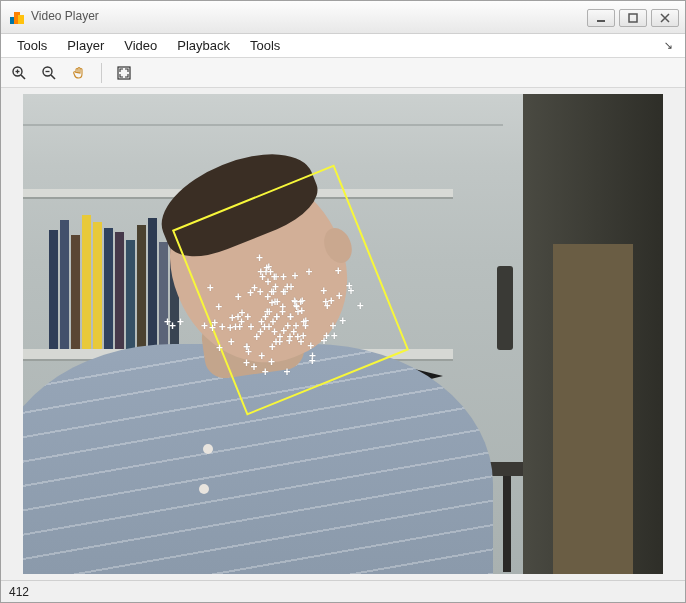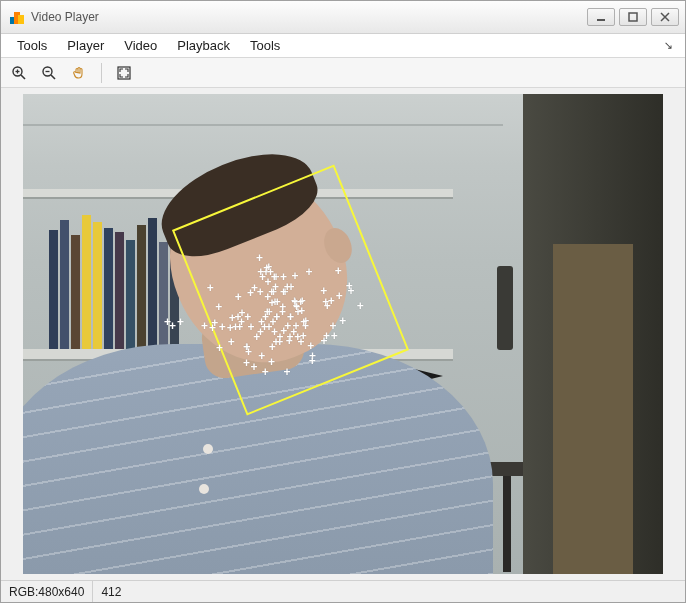--- a/index.html
+++ b/index.html
@@ -17,22 +17,22 @@
     background: #f0f0f0;
     border: 1px solid #a0a0a0;
     display: flex;
     flex-direction: column;
   }
   .titlebar {
     height: 33px;
     background: linear-gradient(#fdfdfd, #e8e8e8);
     border-bottom: 1px solid #d0d0d0;
     display: flex;
-    align-items: center;
-    padding: 0 4px;
+    align-items: flex-start;
+    padding: 8px 4px;
   }
   .titlebar-icon {
     width: 16px; height: 16px; margin: 0 6px 0 4px;
     display: flex; align-items: center; justify-content: center;
   }
   .titlebar-title { color: #555; flex: 1; font-size: 12px; }
   .win-controls { display: flex; gap: 4px; margin-right: 2px; }
   .win-btn {
     width: 28px; height: 18px;
     border: 1px solid #b0b0b0;
@@ -408,17 +408,16 @@
           <span class="pt" style="left: 220.096px; top: 264.586px;">+</span>
           <span class="pt" style="left: 141px; top: 224px;">+</span>
           <span class="pt" style="left: 146px; top: 228px;">+</span>
           <span class="pt" style="left: 154px; top: 224px;">+</span>
           <span class="pt" style="left: 178px; top: 228px;">+</span>
         </div>
     </div>
   </div>
 
   <div class="statusbar">
-    <div class="status-cell">RGB:480x640</div>
     <div class="status-cell">412</div>
   </div>
 
 </div>
 
 </body></html>

